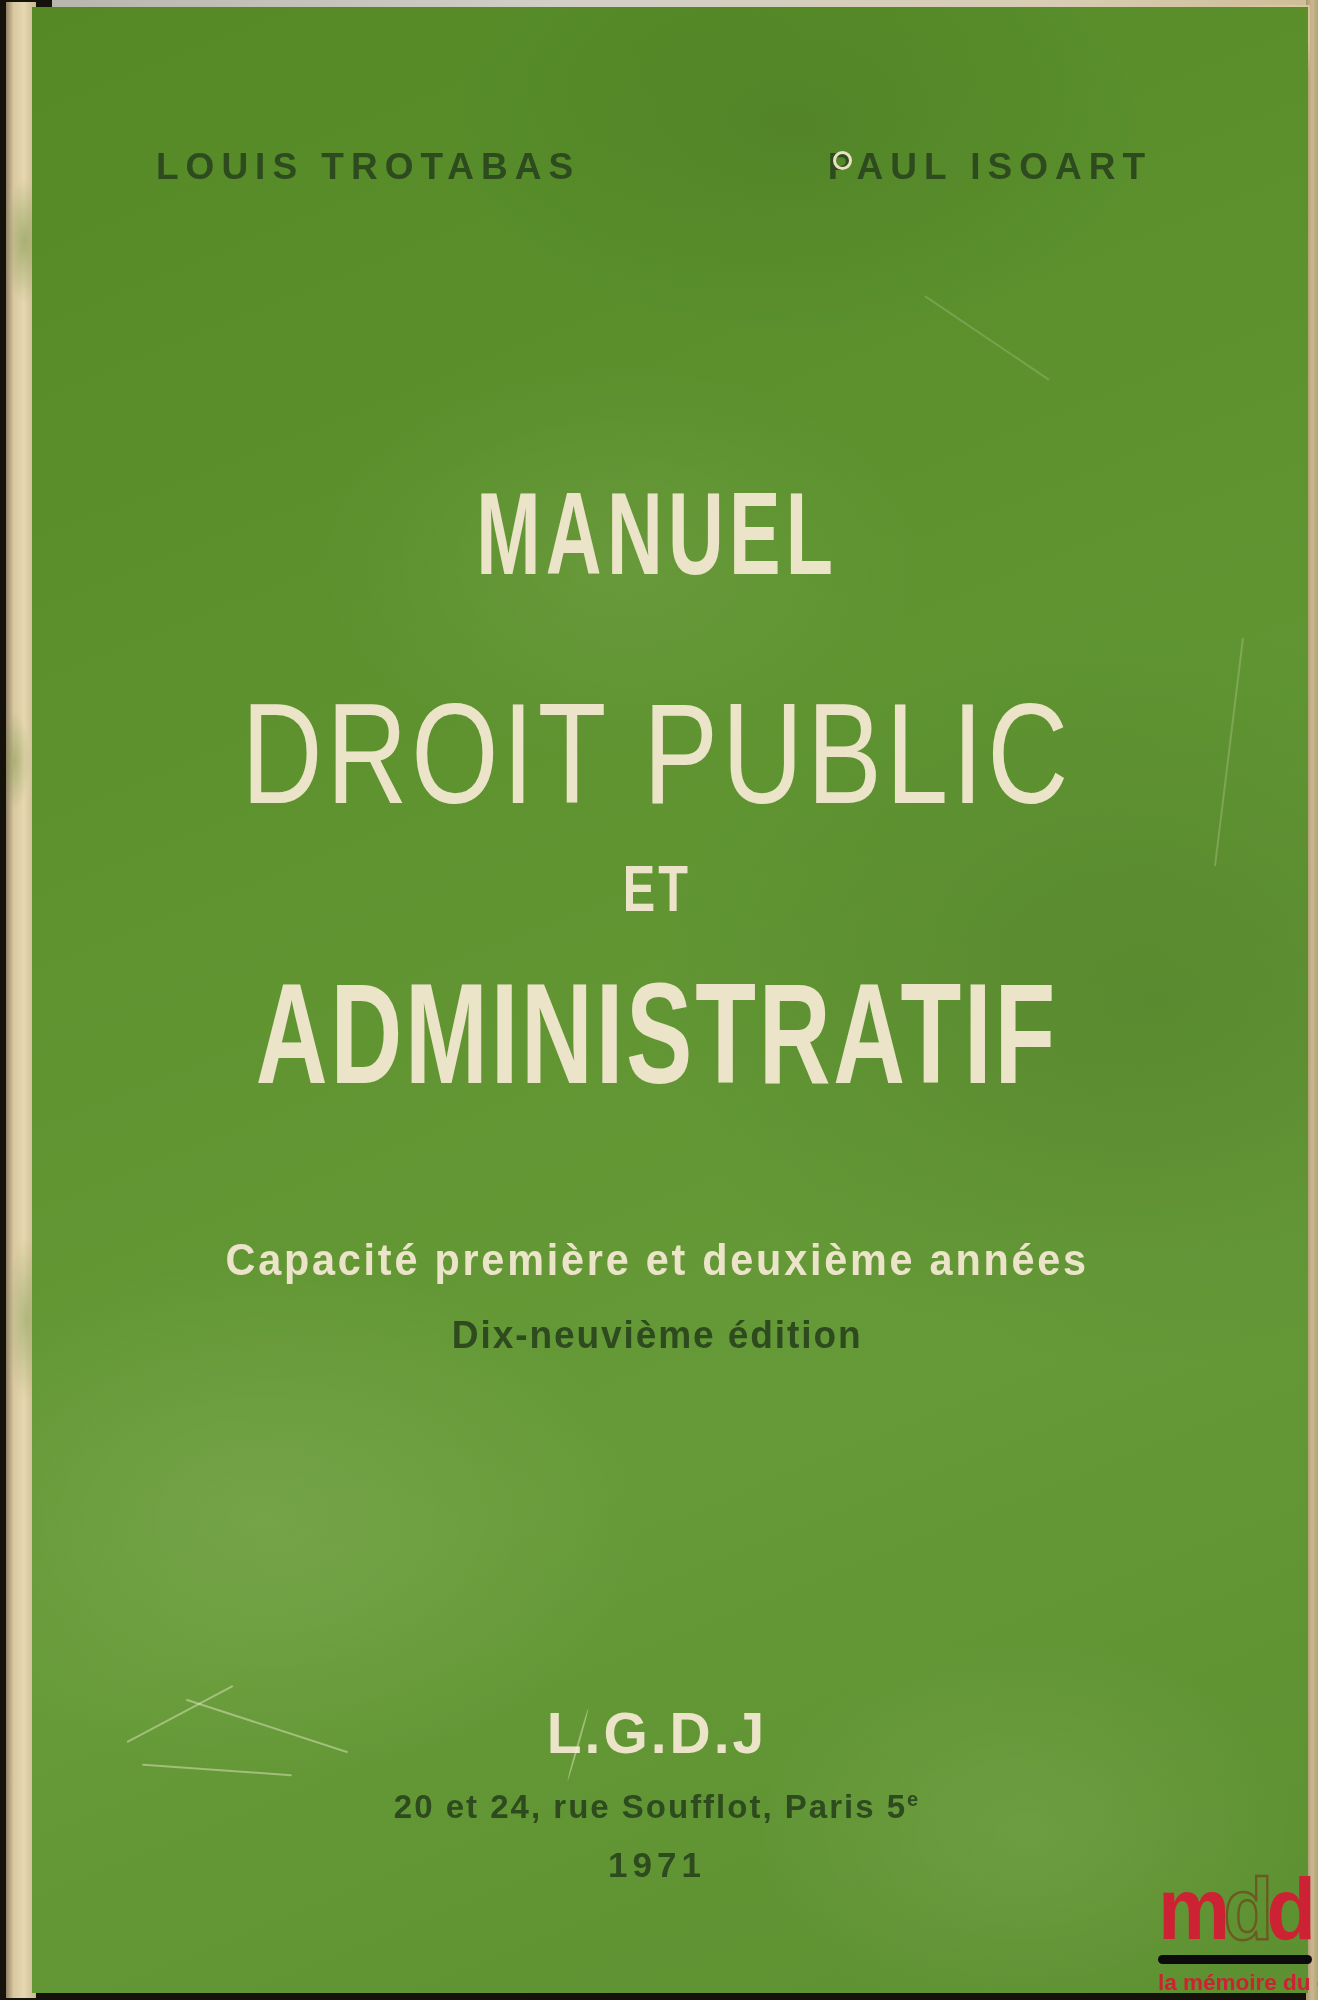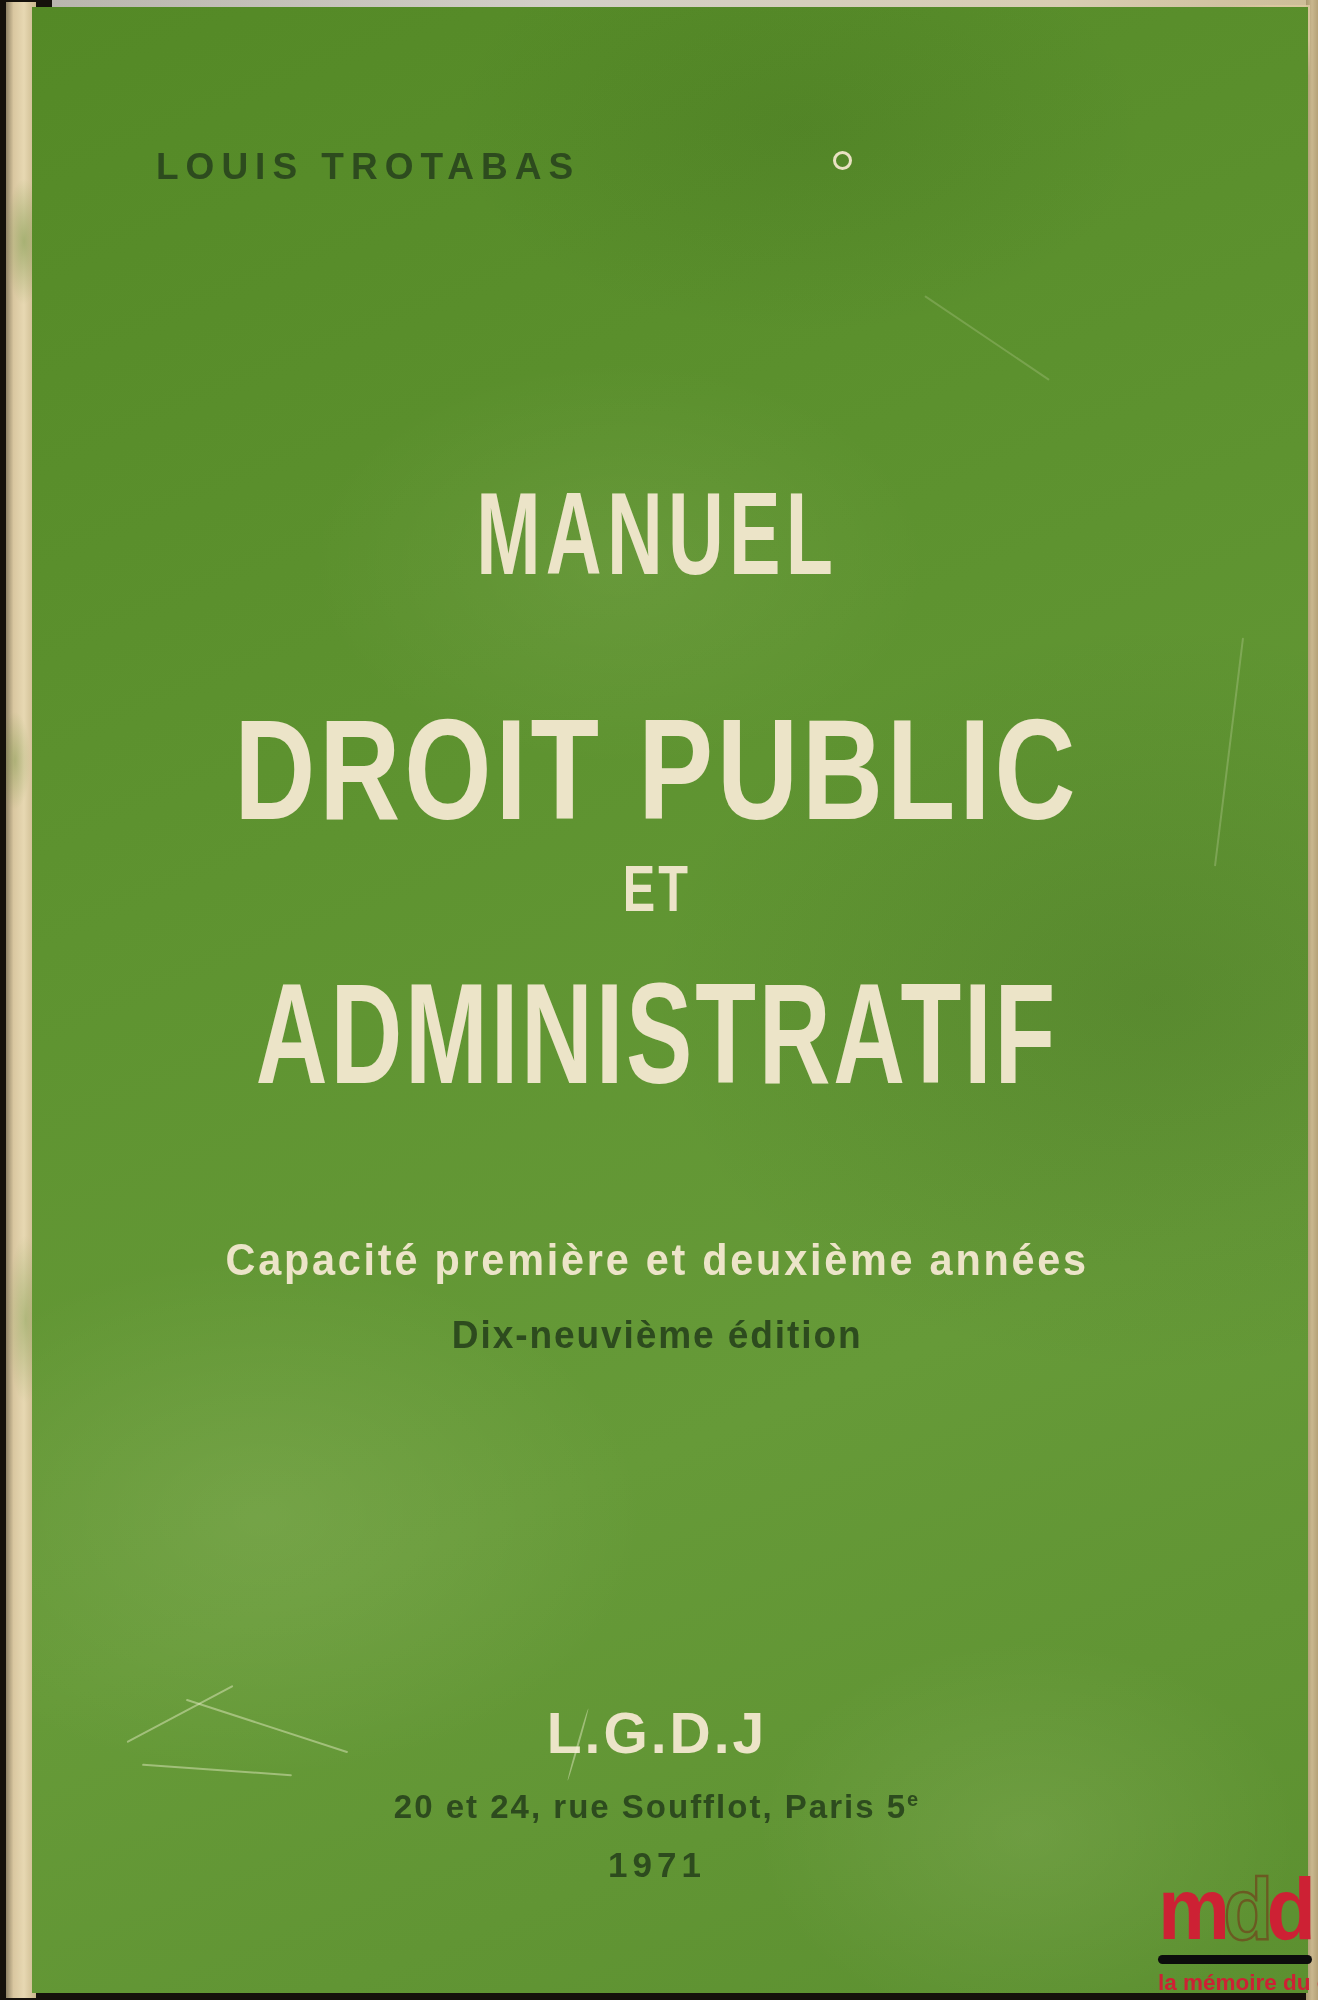--- a/index.html
+++ b/index.html
@@ -55,21 +55,21 @@
   }
   .fleck{
     position:absolute;left:801px;top:144px;width:13px;height:13px;
     border:3px solid #e9e1c2;border-radius:50%;
   }
   
   .l-manuel{top:468px;font-size:117px;font-weight:bold;letter-spacing:8px;}
   .l-manuel .sc{transform:scaleX(.66);}
   .l-de{top:596px;font-size:72px;font-weight:bold;letter-spacing:4px;}
   .l-de .sc{transform:scaleX(.74);}
-  .l-droit{top:692px;font-size:142px;font-weight:bold;letter-spacing:5px;}
+  .l-droit{top:676px;font-size:142px;font-weight:normal;letter-spacing:5px;}
   .l-droit .sc{transform:scaleX(.79);}
   .l-et{top:850px;font-size:64px;font-weight:bold;letter-spacing:4px;}
   .l-et .sc{transform:scaleX(.76);}
   .l-admin{top:956px;font-size:142px;font-weight:bold;letter-spacing:4px;}
   .l-admin .sc{transform:scaleX(.70);}
   .subtitle{top:1230px;font-size:45px;font-weight:bold;letter-spacing:3px;}
   .subtitle .sc{transform:scaleX(.92);}
   .edition{top:1308px;font-size:39px;font-weight:600;letter-spacing:2px;}
   .edition .sc{transform:scaleX(.95);}
   
@@ -105,20 +105,21 @@
 
   <div class="edge-top"></div>
   <div class="edge-left"></div>
   <div class="edge-right"></div>
   <div class="corner-tr"></div>
 
   <div class="cover">
 
     <div class="authors">
       <span class="dark">LOUIS TROTABAS</span>
+      <span class="dark">PAUL ISOART</span>
     </div>
     <span class="fleck"></span>
 
     <div class="t-line l-manuel cream">
       <span class="sc">MANUEL</span>
     </div>
     <div class="t-line l-droit cream">
       <span class="sc">DROIT PUBLIC</span>
     </div>
     <div class="t-line l-et cream">

